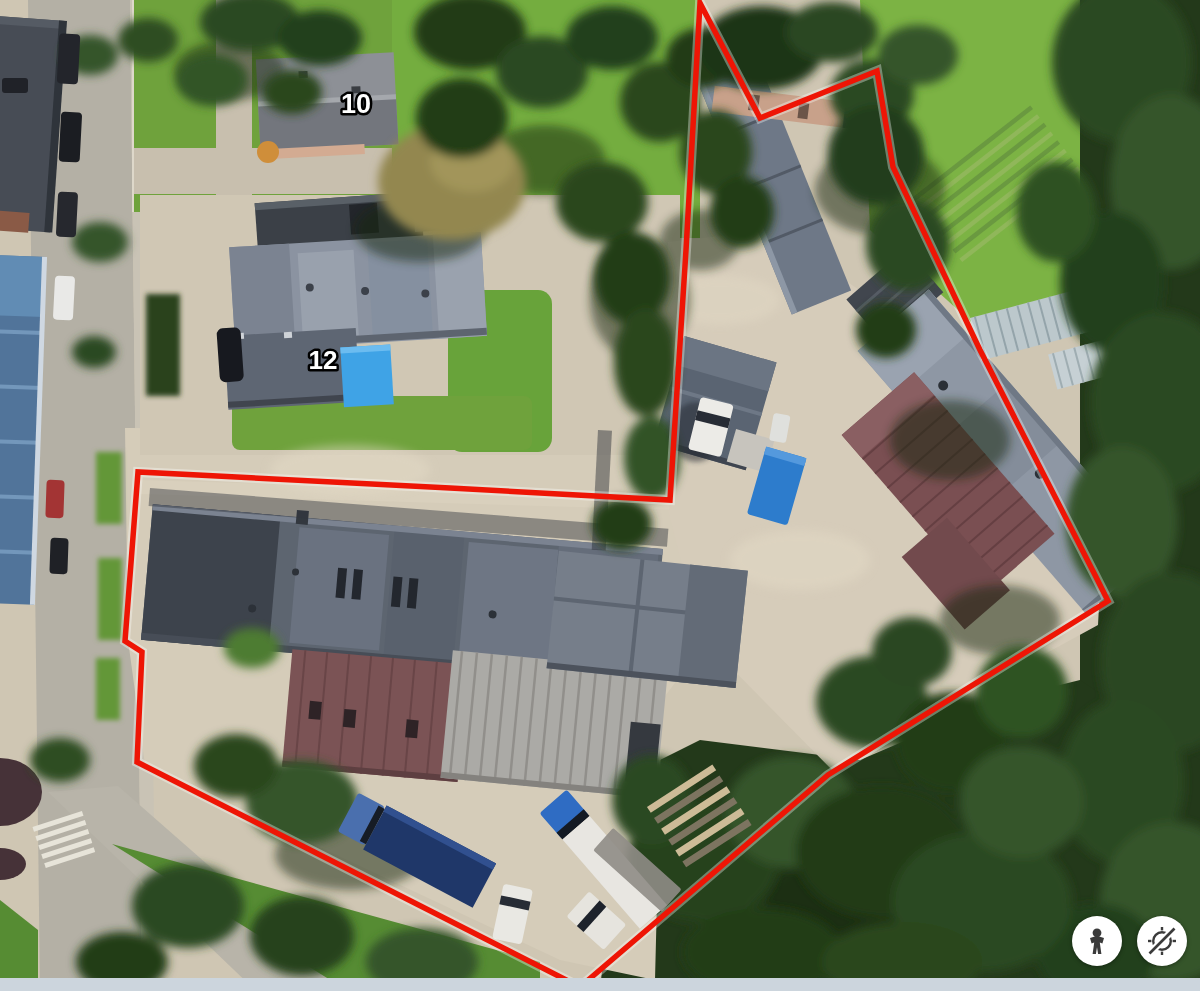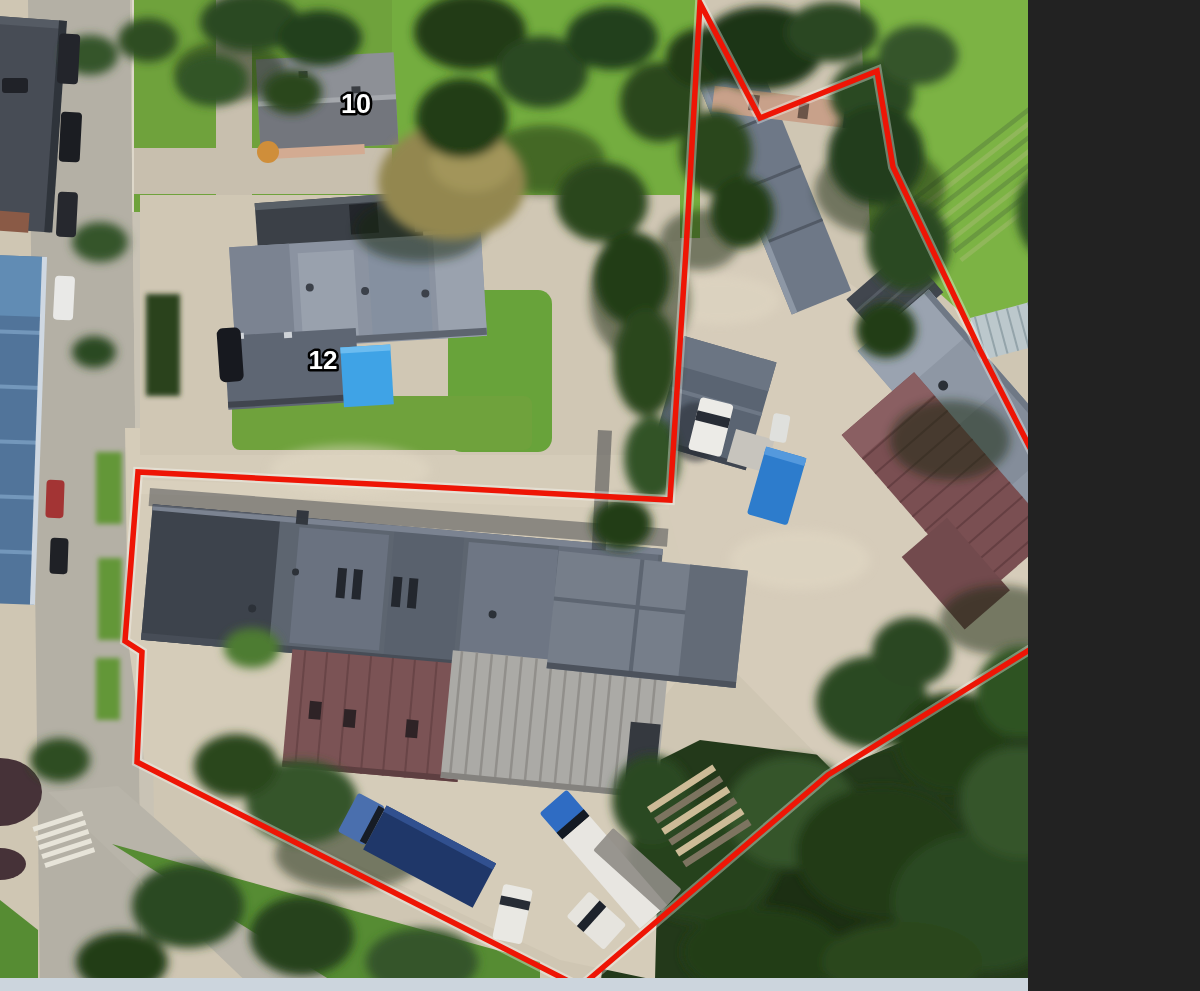--- a/index.html
+++ b/index.html
@@ -1,16 +1,16 @@
 <!DOCTYPE html>
 <html style="--outline-color: #ee1505;"><head>
 <meta charset="utf-8">
 <style>
   html,body{margin:0;padding:0;background:#222;}
-  .stage{position:relative;width:1028px;height:991px;overflow:hidden;
+  .stage{position:relative;width:1200px;height:991px;overflow:hidden;
          background:#cfc6b3;font-family:"Liberation Sans",sans-serif;}
   .stage svg{display:block;}
   .bnum{font-family:"Liberation Sans",sans-serif;font-weight:bold;fill:#ffffff;
         stroke:#000000;stroke-width:5px;paint-order:stroke;stroke-linejoin:round;
         text-anchor:middle;}
   .parcel-halo{fill:none;stroke:#ffffff;stroke-opacity:.35;stroke-width:10;
         stroke-linejoin:miter;stroke-miterlimit:14;}
   .parcel-line{fill:none;stroke:var(--outline-color,#ee1505);stroke-width:5.5;
         stroke-linejoin:miter;stroke-miterlimit:14;}
   .ctl{position:absolute;width:50px;height:50px;border-radius:50%;background:#fff;

